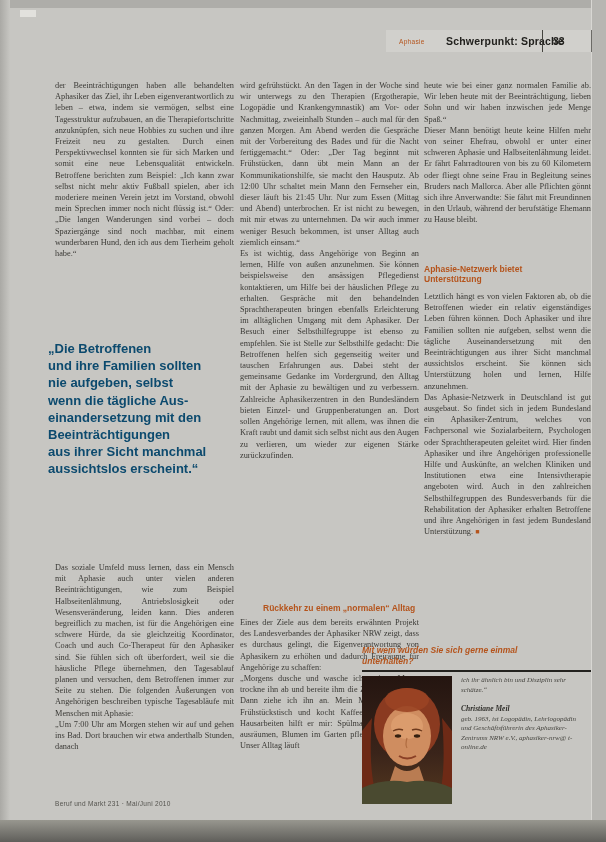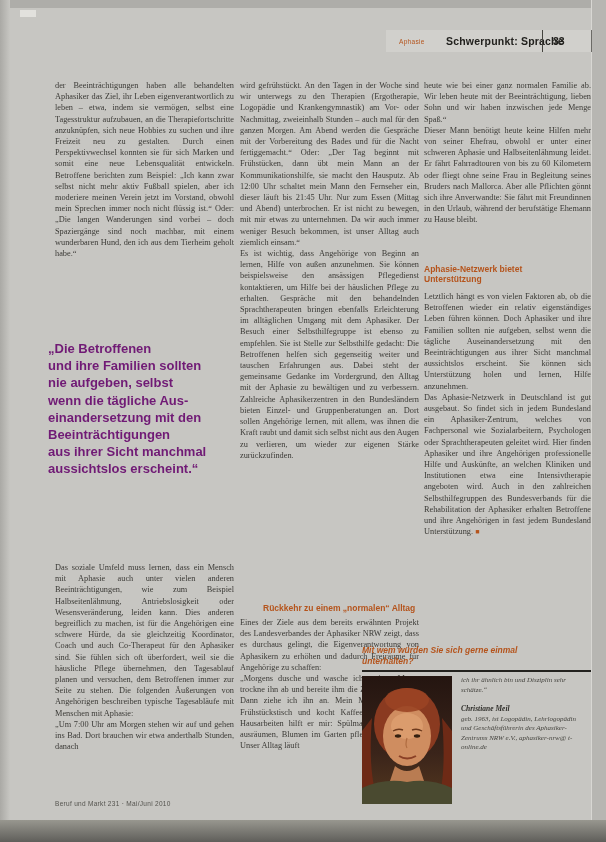--- a/index.html
+++ b/index.html
@@ -30,21 +30,21 @@
   .col{position:absolute;top:80px;height:720px;}
   .c1{left:55px;width:179px;}
   .c2{left:240px;width:179px;}
   .c3{left:424px;width:167px;}
   .body{position:absolute;left:0;width:100%;font-size:8.3px;line-height:11.2px;
         text-align:justify;white-space:pre-line;overflow:hidden;color:#3b3a36;}
   .sub{position:absolute;left:0;width:100%;font-family:"Liberation Sans",sans-serif;
        font-weight:bold;font-size:8.5px;line-height:10px;color:#b5541c;white-space:pre-line;}
   .pullquote{position:absolute;left:-7px;top:260px;width:192px;
              font-family:"Liberation Sans",sans-serif;font-weight:bold;
-             font-size:13px;line-height:17.2px;color:#701a75;white-space:pre-line;}
+             font-size:13px;line-height:17.2px;color:#0c4a6e;white-space:pre-line;}
   .c1 .b1{top:0;height:258px;}
   .c1 .sub{top:452px;}
   .c1 .b2{top:482px;height:238px;}
   .c2 .b1{top:0;height:521px;}
   .c2 .sub{top:523px;padding-left:23px;}
   .c2 .b2{top:537px;height:176px;}
   .c3 .b1{top:0;height:182px;}
   .c3 .sub{top:184px;}
   .c3 .b2{top:211px;height:300px;}
   .endmark{color:#b5541c;font-size:7px;}

